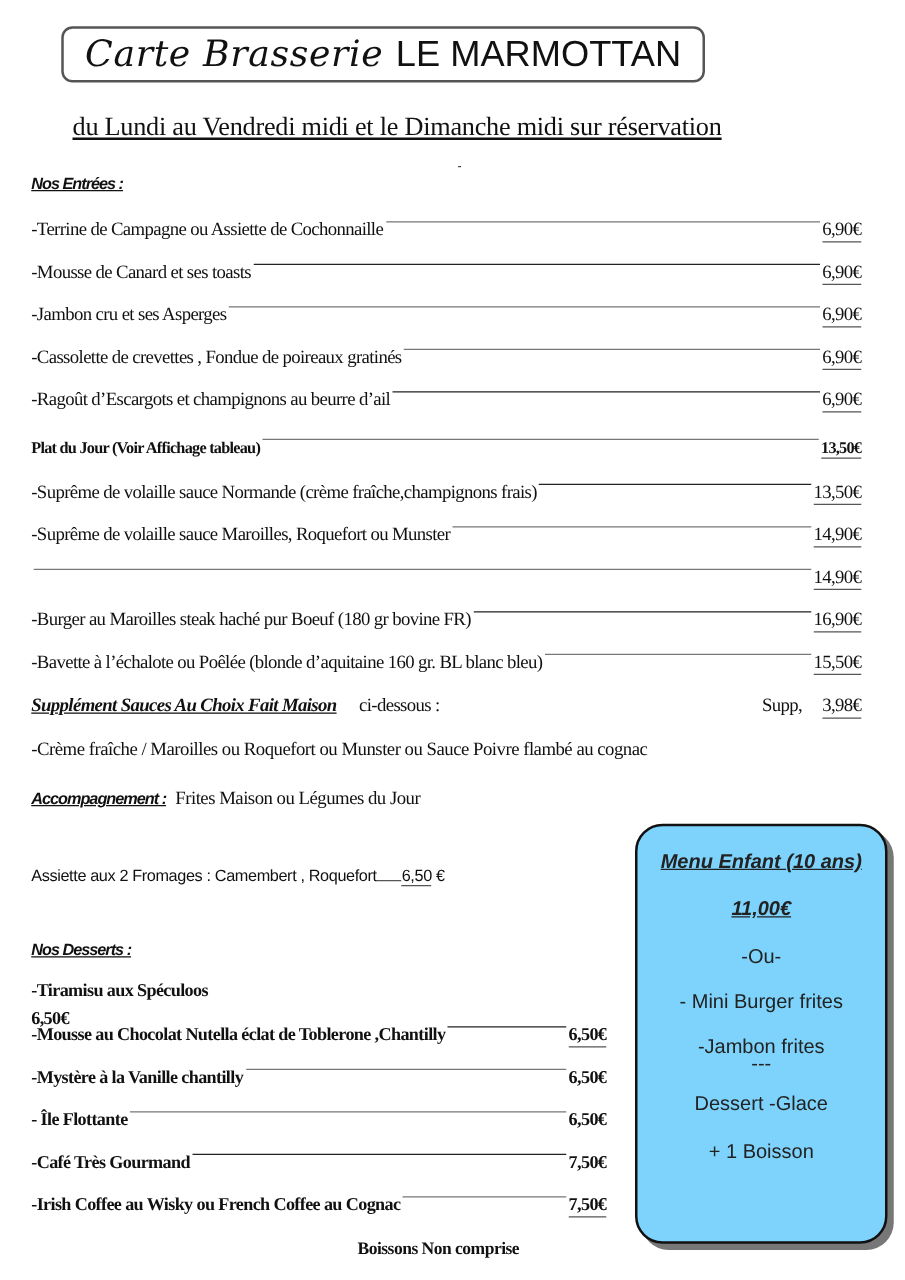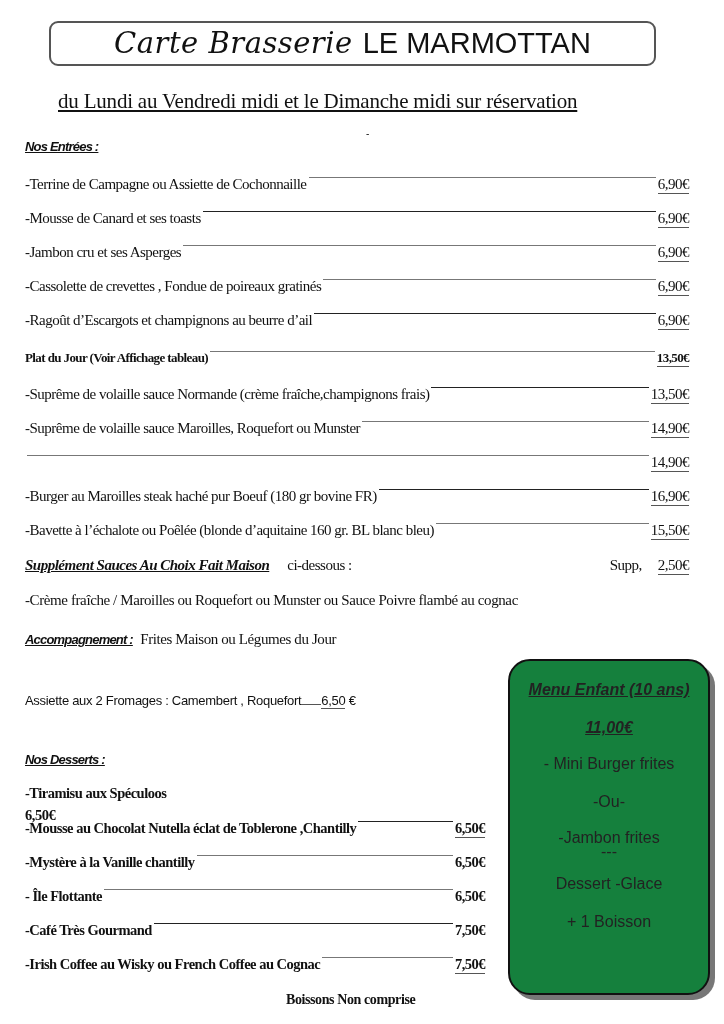--- a/index.html
+++ b/index.html
@@ -1,18 +1,18 @@
 <!DOCTYPE html>
 <html><head>
   <meta charset="utf-8">
   <style>
     html, body { margin: 0; padding: 0; background: #ffffff; }
     body { width: 724px; height: 1024px; position: relative; overflow: hidden; color: #111; }
     .title-box {
-      position: absolute; left: 49px; top: 21px; width: 607px; height: 45px;
+      position: absolute; left: 49px; top: 21px; width: 515px; height: 45px;
       border: 2px solid #555; border-radius: 9px; box-sizing: border-box;
       text-align: center; line-height: 41px; white-space: nowrap;
     }
     .title-script { font-family: "DejaVu Serif", serif; font-style: italic; font-size: 29px; letter-spacing: 0.5px; }
     .title-main { font-family: "Liberation Sans", sans-serif; font-size: 29px; margin-left: 6px; }
     .subtitle {
       position: absolute; left: 58px; top: 89px; width: 620px;
       font-family: "Liberation Serif", serif; font-size: 21px; text-decoration: underline;
       white-space: nowrap; letter-spacing: -0.2px;
     }
@@ -45,21 +45,21 @@
     }
     .cheese .underline-gap { display: inline-block; width: 20px; border-bottom: 1px solid #555; margin-left: 0; }
     .cheese .cprice { border-bottom: 1px solid #555; }
     .footer-note {
       position: absolute; left: 286px; top: 992px; font-family: "Liberation Serif", serif;
       font-weight: bold; font-size: 14px; letter-spacing: -0.4px;
     }
     .kids-box {
       position: absolute; left: 508px; top: 659px; width: 202px; height: 336px;
       border: 2px solid #111; border-radius: 22px; box-sizing: border-box;
-      box-shadow: 5px 5px 0 #777; background: #15803d; text-align: center;
+      box-shadow: 5px 5px 0 #777; background: #7dd3fc; text-align: center;
       font-family: "Liberation Sans", sans-serif; color: #222;
     }
     .kids-title { margin-top: 20px; font-size: 16px; font-weight: bold; font-style: italic; text-decoration: underline; white-space: nowrap; }
     .kids-price { margin-top: 20px; font-size: 16px; font-weight: bold; font-style: italic; text-decoration: underline; }
     .kids-line { font-size: 16px; }
     .kids-line.l1 { margin-top: 18px; }
     .kids-line.l2 { margin-top: 20px; }
     .kids-line.l3 { margin-top: 18px; }
     .kids-line.sep { margin-top: -2px; line-height: 14px; }
     .kids-line.l4 { margin-top: 16px; }
@@ -131,21 +131,21 @@
   <span class="name">-Bavette à l’échalote ou Poêlée (blonde d’aquitaine 160 gr.    BL blanc bleu)</span>
   <span class="leader light"></span>
   <span class="price">15,50€</span>
 </div>
 
 <div class="row" style="top:557px;">
   <span class="name supp-title">Supplément Sauces Au Choix Fait Maison</span>
   <span class="name" style="margin-left:18px;">ci-dessous  :</span>
   <span style="flex:1 1 auto;"></span>
   <span class="name" style="margin-right:16px;">Supp,</span>
-  <span class="price">2,50€</span>
+  <span class="price">3,98€</span>
 </div>
 <div class="plain" style="top:592px;">-Crème fraîche / Maroilles ou Roquefort ou Munster ou Sauce Poivre  flambé  au  cognac</div>
 
 <div class="plain" style="top:631px;">
   <span class="accomp-label">Accompagnement :</span>
   <span style="margin-left:4px;">Frites Maison  ou Légumes du Jour</span>
 </div>
 
 <div class="cheese">
   <span>Assiette aux 2 Fromages :  Camembert  , Roquefort</span><span class="underline-gap"></span><span class="cprice">6,50</span>
@@ -183,19 +183,19 @@
   <span class="name">-Irish Coffee au Wisky  ou  French Coffee au Cognac</span>
   <span class="leader light"></span>
   <span class="price">7,50€</span>
 </div>
 
 <div class="footer-note">Boissons Non comprise</div>
 
 <div class="kids-box">
   <div class="kids-title">Menu Enfant (10 ans)</div>
   <div class="kids-price">11,00€</div>
+  <div class="kids-line l2">-Ou-</div>
   <div class="kids-line l1">- Mini Burger frites</div>
-  <div class="kids-line l2">-Ou-</div>
   <div class="kids-line l3">-Jambon frites</div>
   <div class="kids-line sep">---</div>
   <div class="kids-line l4">Dessert -Glace</div>
   <div class="kids-line l5">+ 1 Boisson</div>
 </div>
 
 </body></html>

